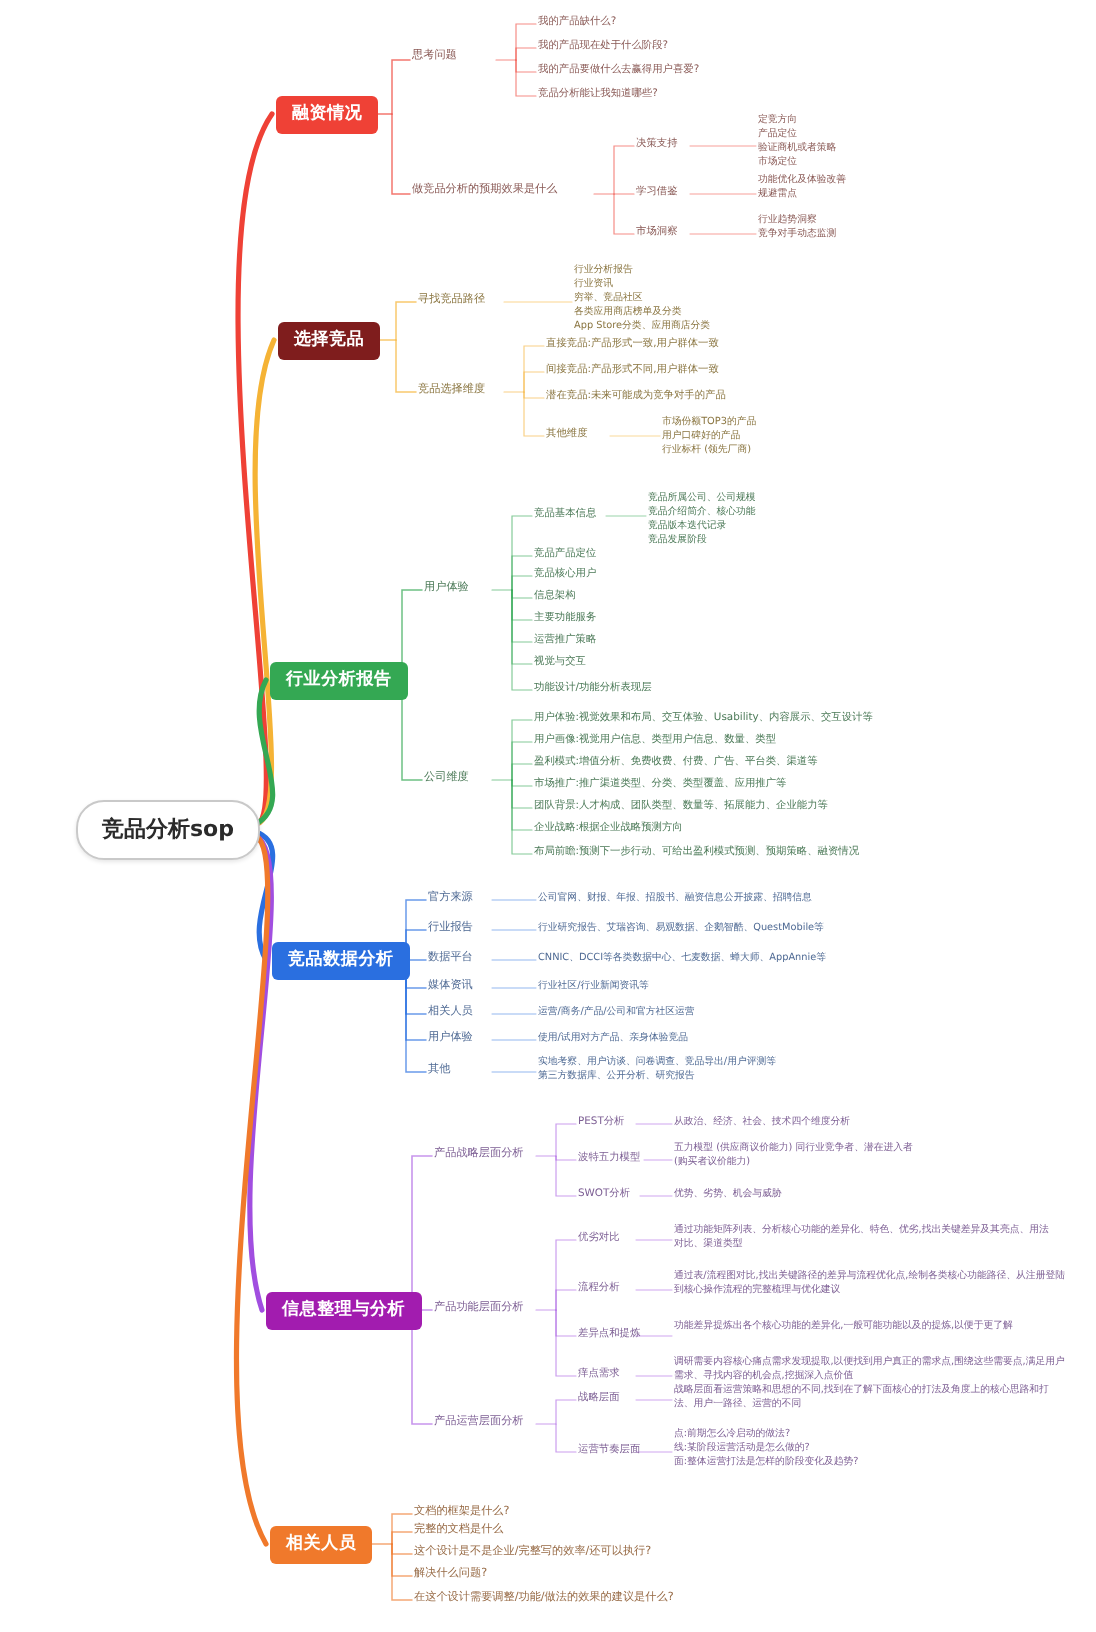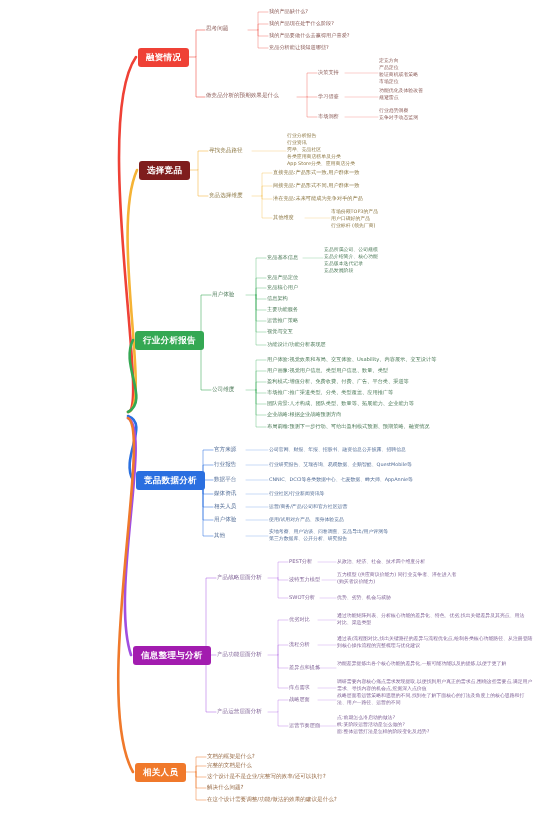--- a/index.html
+++ b/index.html
@@ -145,20 +145,21 @@
       <path d="M318 726 L336 726" stroke="#a14ee0" stroke-width=".5" opacity=".5"></path>
 
       <path d="M186 772 L196 772 L196 757 L206 757" stroke="#f0792b" stroke-width=".75" opacity=".65"></path>
       <path d="M196 772 L196 766 L206 766" stroke="#f0792b" stroke-width=".75" opacity=".65"></path>
       <path d="M196 772 L196 777 L206 777" stroke="#f0792b" stroke-width=".75" opacity=".65"></path>
       <path d="M196 772 L196 788 L206 788" stroke="#f0792b" stroke-width=".75" opacity=".65"></path>
       <path d="M196 772 L196 800 L206 800" stroke="#f0792b" stroke-width=".75" opacity=".65"></path>
     </g>
   </svg>
 
+  <div class="node root" style="left:38px;top:400px;">竞品分析sop</div>
 
   <div class="node cat red" style="left:138px;top:48px;">融资情况</div>
 
   <div class="node l2 red" style="left:206px;top:25px;">思考问题</div>
   <div class="node l3 red" style="left:269px;top:8px;">我的产品缺什么?</div>
   <div class="node l3 red" style="left:269px;top:20px;">我的产品现在处于什么阶段?</div>
   <div class="node l3 red" style="left:269px;top:32px;">我的产品要做什么去赢得用户喜爱?</div>
   <div class="node l3 red" style="left:269px;top:44px;">竞品分析能让我知道哪些?</div>
 
   <div class="node l2 red" style="left:206px;top:92px;">做竞品分析的预期效果是什么</div>

